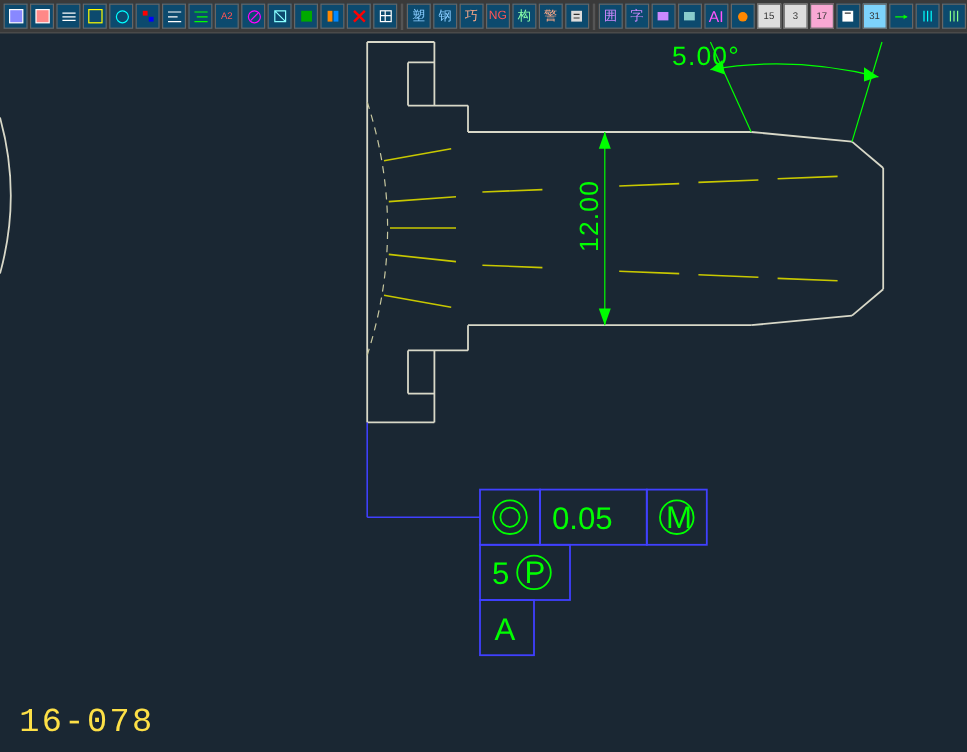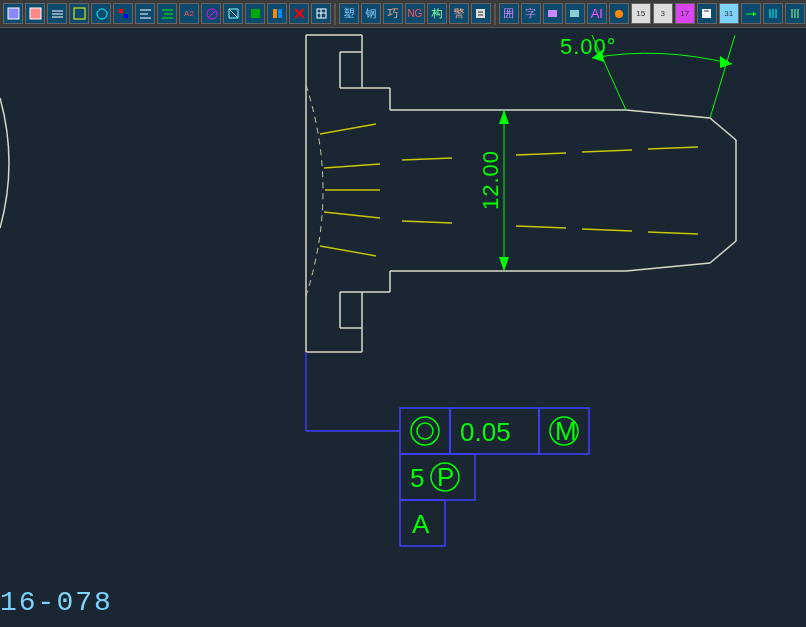--- a/index.html
+++ b/index.html
@@ -46,22 +46,22 @@
     background: #1a2733;
   }
   .canvas svg {
     position: absolute;
     top: 0;
     left: 0;
   }
   .status-text {
     position: absolute;
     bottom: 10px;
-    left: 0;
-    color: #7dd3fc;
+    left: 16px;
+    color: #fde047;
     font-family: "Courier New", monospace;
     font-size: 28px;
     letter-spacing: 2px;
     margin-top: 24px;
   }
   .dim-text {
     font-family: Arial, sans-serif;
     font-size: 22px;
     fill: #00ff00;
     letter-spacing: 1px;
@@ -195,21 +195,21 @@
       </svg>
     </div>
   <div class="toolbar-btn" style="color:#f5f;font-size:13px">AI</div>
   <div class="toolbar-btn">
       <svg>
         <circle cx="8" cy="8" r="4" fill="#f80"></circle>
       </svg>
     </div>
   <div class="toolbar-btn" style="font-size:8px;background:#ddd;color:#333">15</div>
   <div class="toolbar-btn" style="font-size:8px;background:#ddd;color:#333">3</div>
-  <div class="toolbar-btn" style="font-size:8px;background:#d946ef;color:#333">17</div>
+  <div class="toolbar-btn" style="font-size:8px;background:#f9a8d4;color:#333">17</div>
   <div class="toolbar-btn">
       <svg>
         <rect x="3" y="3" width="9" height="9" fill="#fff"></rect>
         <line x1="5" y1="5" x2="10" y2="5" stroke="#333"></line>
       </svg>
     </div>
   <div class="toolbar-btn" style="font-size:8px;background:#7dd3fc;color:#333">31</div>
   <div class="toolbar-btn">
       <svg>
         <line x1="3" y1="8" x2="13" y2="8" stroke="#0f0"></line>

